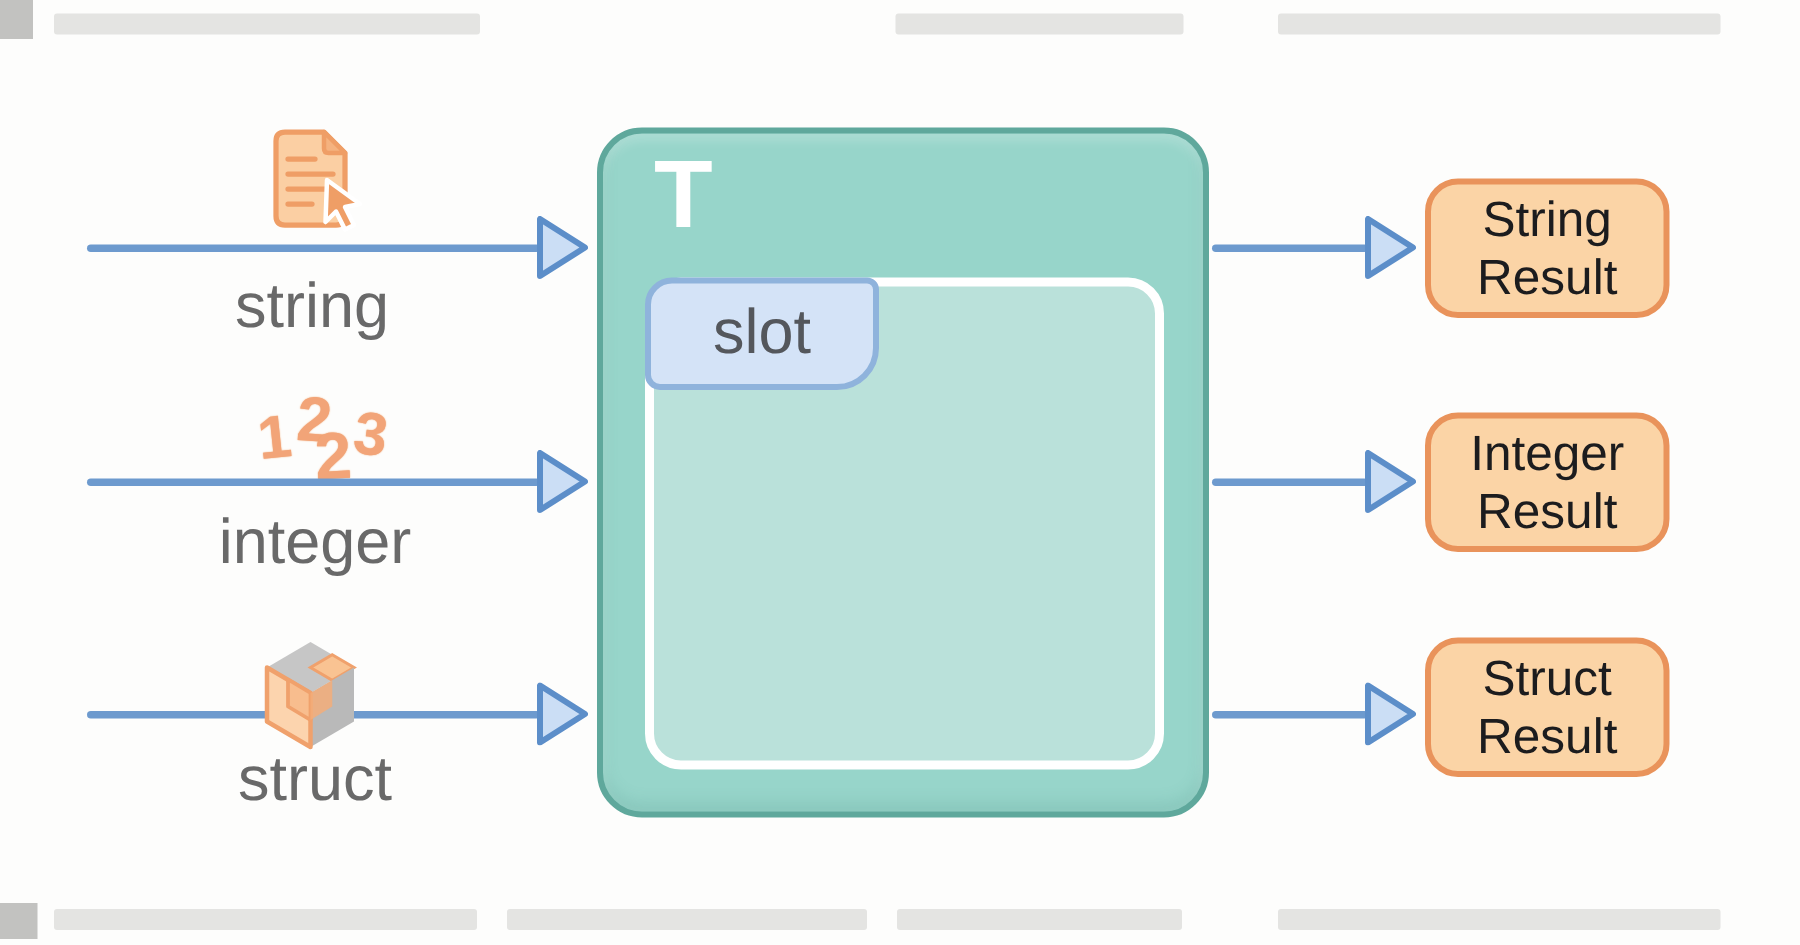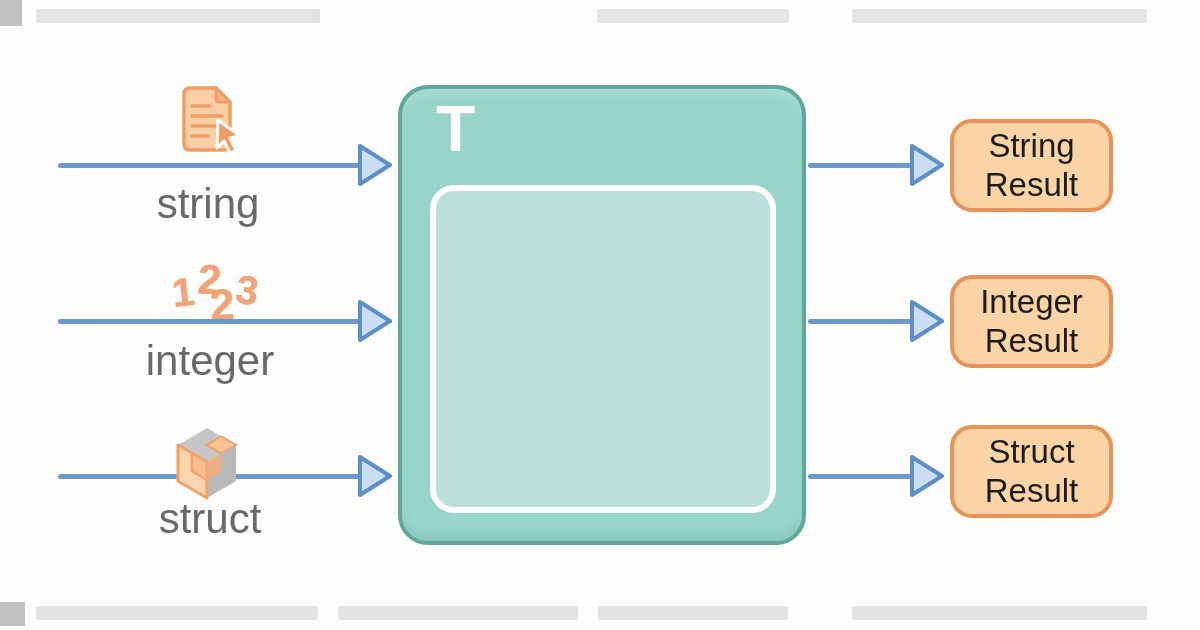--- a/index.html
+++ b/index.html
@@ -113,20 +113,23 @@
     <polygon points="4,19 33,36 33,72 4,55" fill="#fcd4ae" stroke="#f0a16c" stroke-width="3" stroke-linejoin="round"></polygon>
 
     <polygon points="18,27 33,36 33,54 18,45" fill="#f8bd8e" stroke="#f0a16c" stroke-width="2.5" stroke-linejoin="round"></polygon>
     <polygon points="33,36 47.5,27.5 47.5,45 33,54" fill="#f3ad79" opacity="0.85"></polygon>
   </svg>
   <div class="in-label" style="left:210px;top:498px;">struct</div>
 
   <div class="gen-box">
     <div class="type-label">T</div>
     <div class="inner-box"></div>
+    <div class="slot-box">
+      <span>slot</span>
+    </div>
   </div>
 
   <div class="hline" style="left:808px;top:163px;width:104px;"></div>
   <svg class="ahead" style="left:910px;top:144px;" viewBox="0 0 34 42">
     <polygon points="2,2 2,40 32,21" fill="#cbdef5" stroke="#5c8ec9" stroke-width="4" stroke-linejoin="round"></polygon>
   </svg>
   <div class="hline" style="left:808px;top:319px;width:104px;"></div>
   <svg class="ahead" style="left:910px;top:300px;" viewBox="0 0 34 42">
     <polygon points="2,2 2,40 32,21" fill="#cbdef5" stroke="#5c8ec9" stroke-width="4" stroke-linejoin="round"></polygon>
   </svg>

